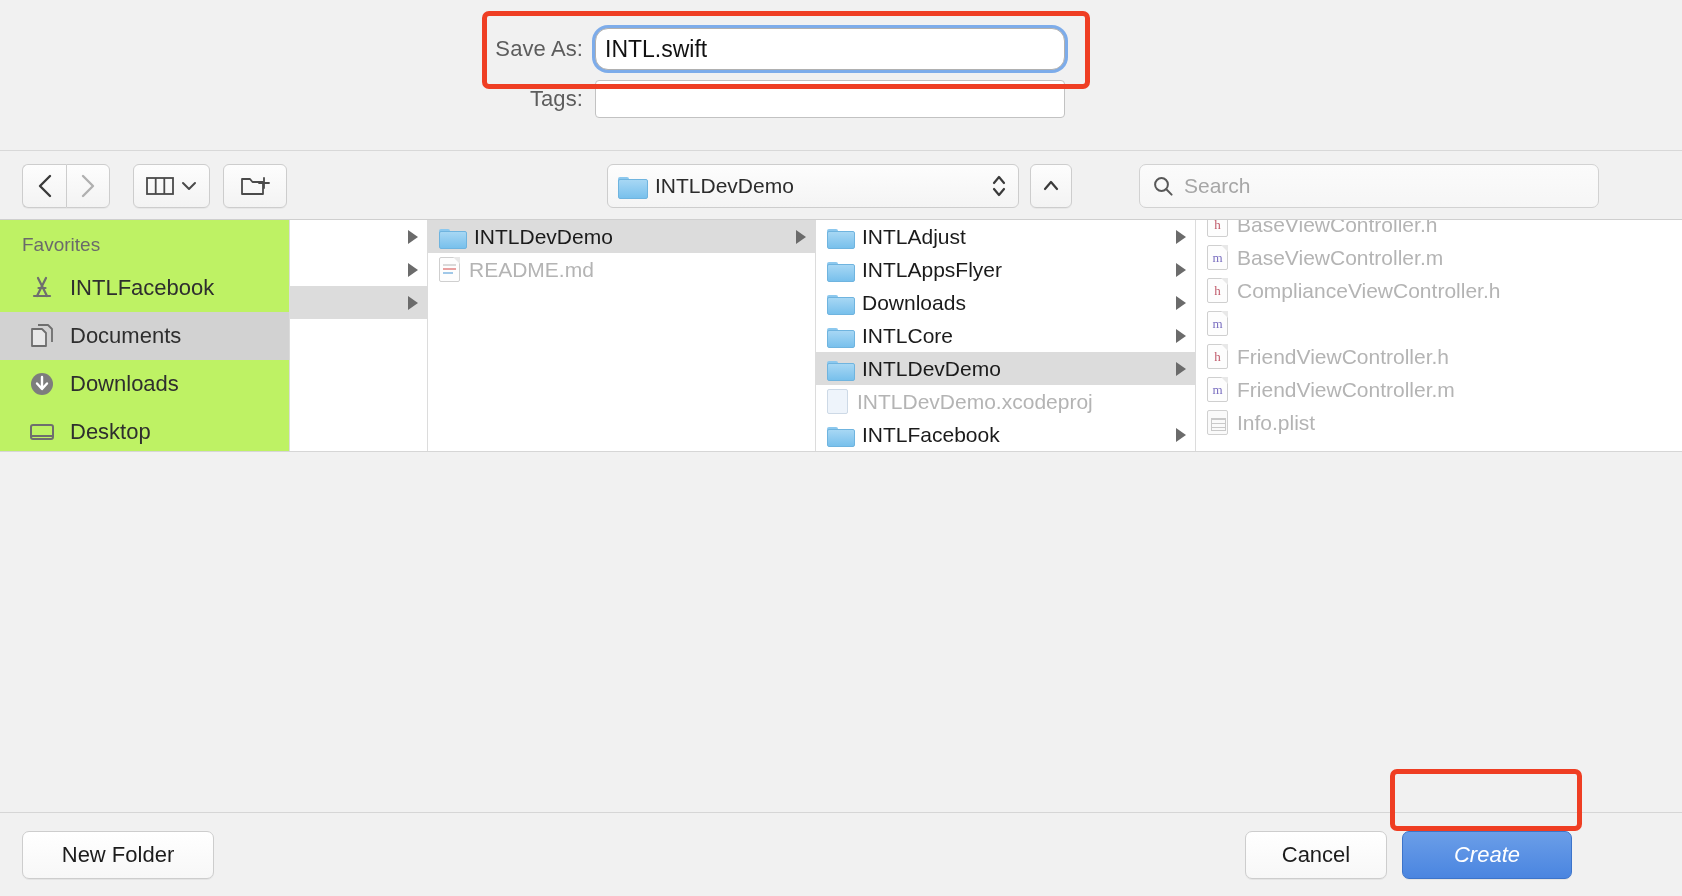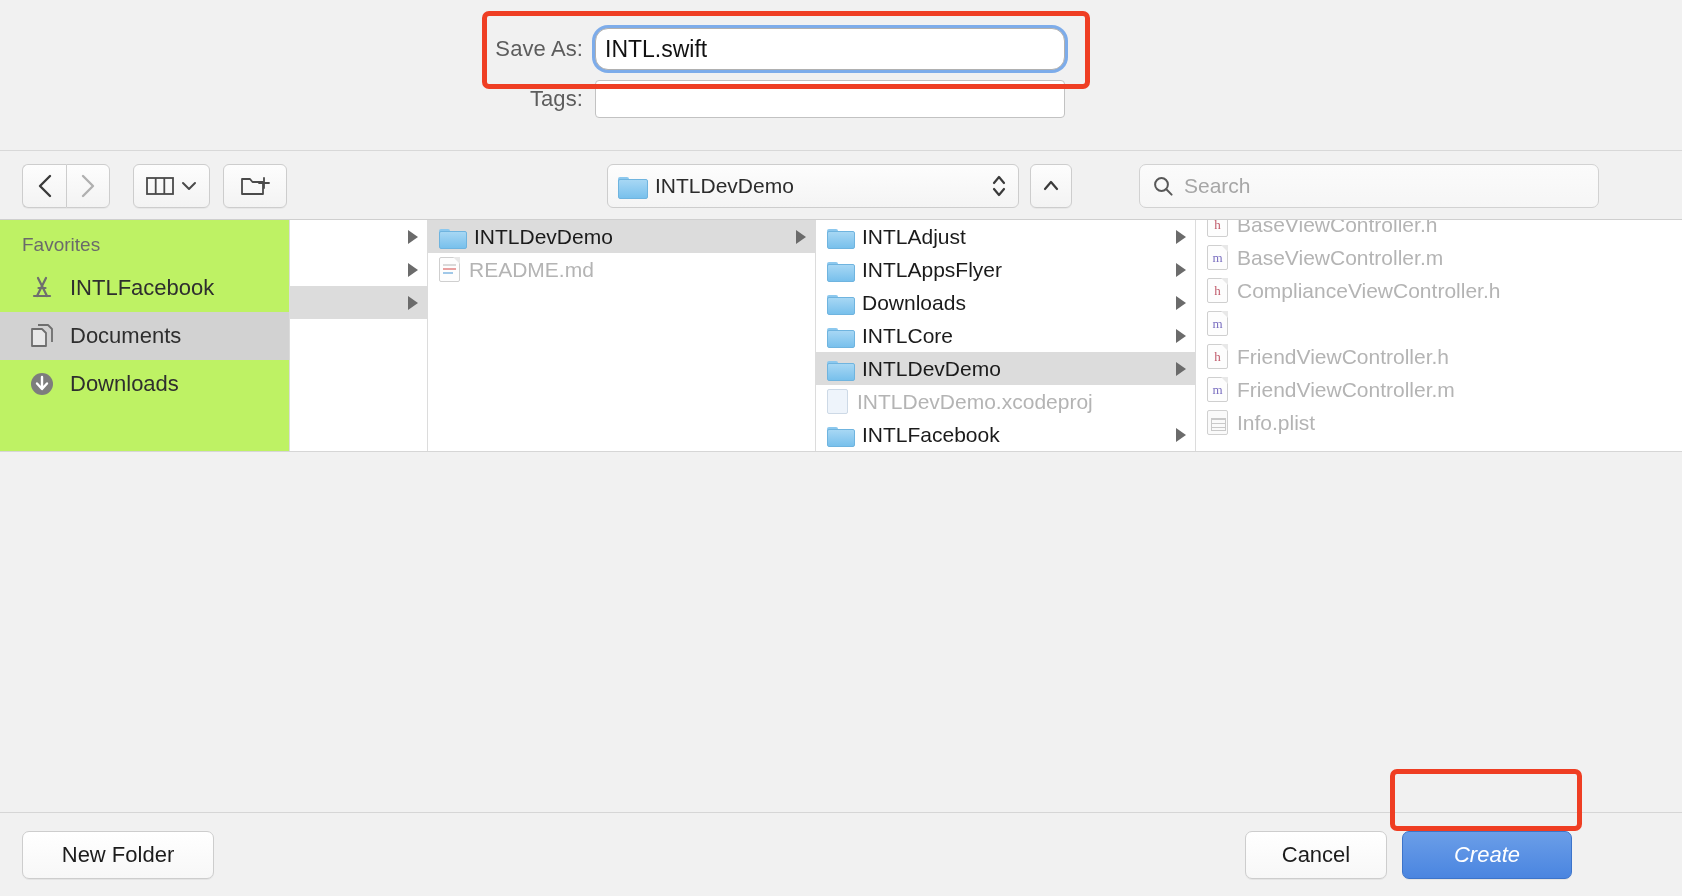--- a/index.html
+++ b/index.html
@@ -395,20 +395,27 @@
       </div>
 
       <div class="sb-item">
         <svg width="28" height="28" viewBox="0 0 28 28">
           <circle cx="14" cy="14" r="11" fill="#7d7d7d"></circle>
           <path d="M14 7 V18 M9 13.5 L14 19 L19 13.5" stroke="#ffffff" stroke-width="2.4" fill="none" stroke-linecap="round" stroke-linejoin="round"></path>
         </svg>
         <span class="txt">Downloads</span>
       </div>
 
+      <div class="sb-item">
+        <svg width="28" height="28" viewBox="0 0 28 28">
+          <rect x="3" y="7" width="22" height="14" rx="2" fill="none" stroke="#6e6e6e" stroke-width="2"></rect>
+          <line x1="3" y1="18" x2="25" y2="18" stroke="#6e6e6e" stroke-width="2"></line>
+        </svg>
+        <span class="txt">Desktop</span>
+      </div>
     </div>
 
     <div class="column col-1">
       <div class="row">
           <span class="tri"></span>
         </div>
       <div class="row">
           <span class="tri"></span>
         </div>
       <div class="row selected">

